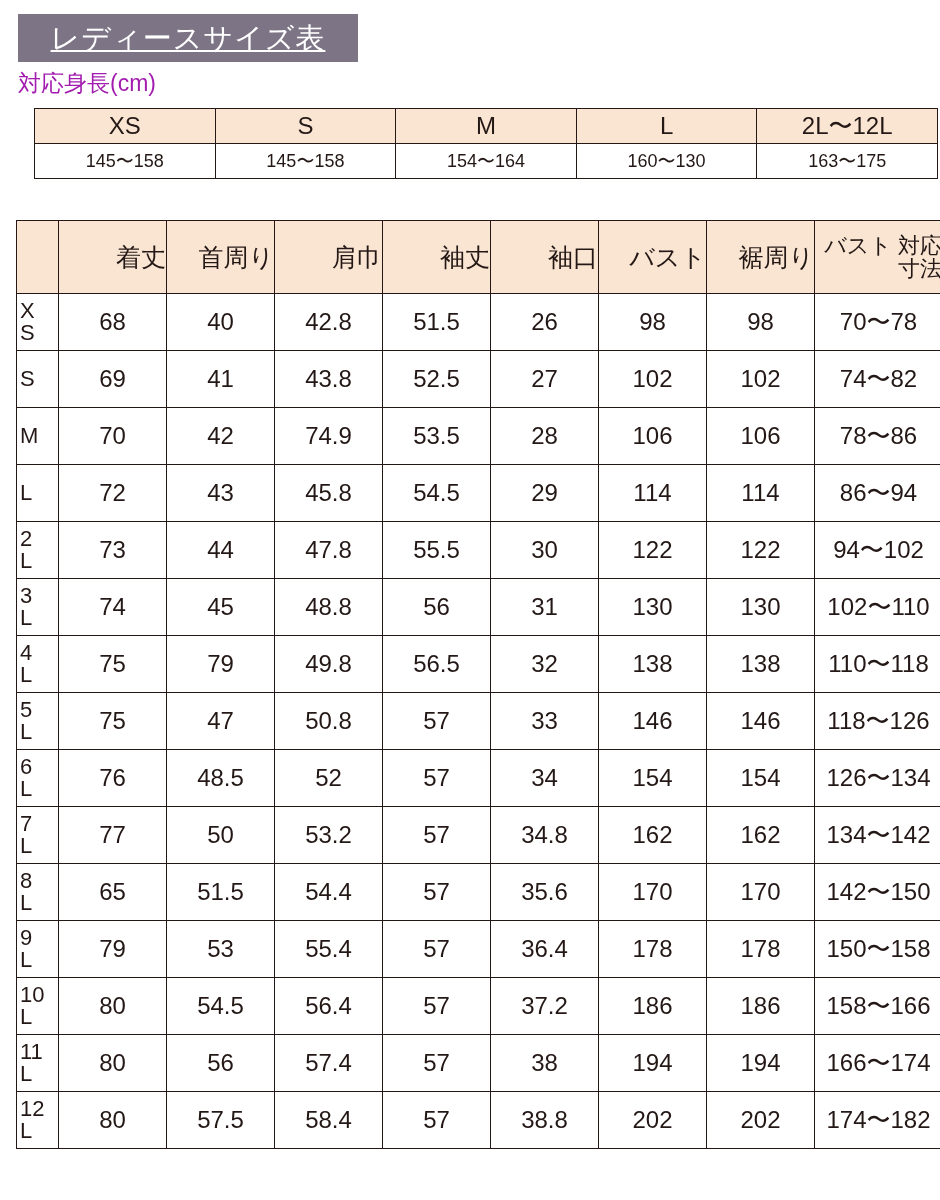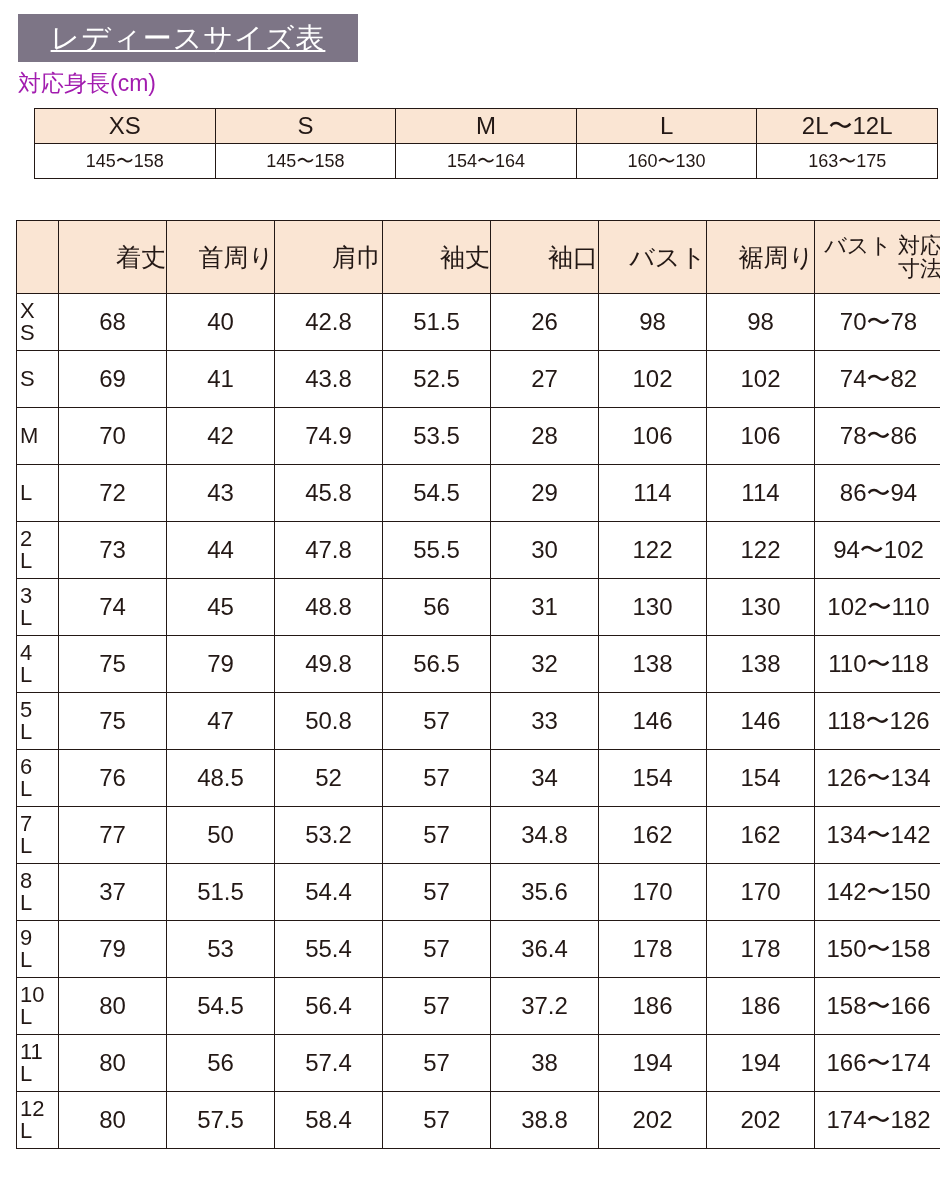--- a/index.html
+++ b/index.html
@@ -326,21 +326,21 @@
           <td>34.8</td>
           <td>162</td>
           <td>162</td>
           <td>134〜142</td>
         </tr>
         <tr>
           <th class="rowhdr">
             <span>8</span>
             <span>L</span>
           </th>
-          <td>37</td>
+          <td>65</td>
           <td>51.5</td>
           <td>54.4</td>
           <td>57</td>
           <td>35.6</td>
           <td>170</td>
           <td>170</td>
           <td>142〜150</td>
         </tr>
         <tr>
           <th class="rowhdr">

